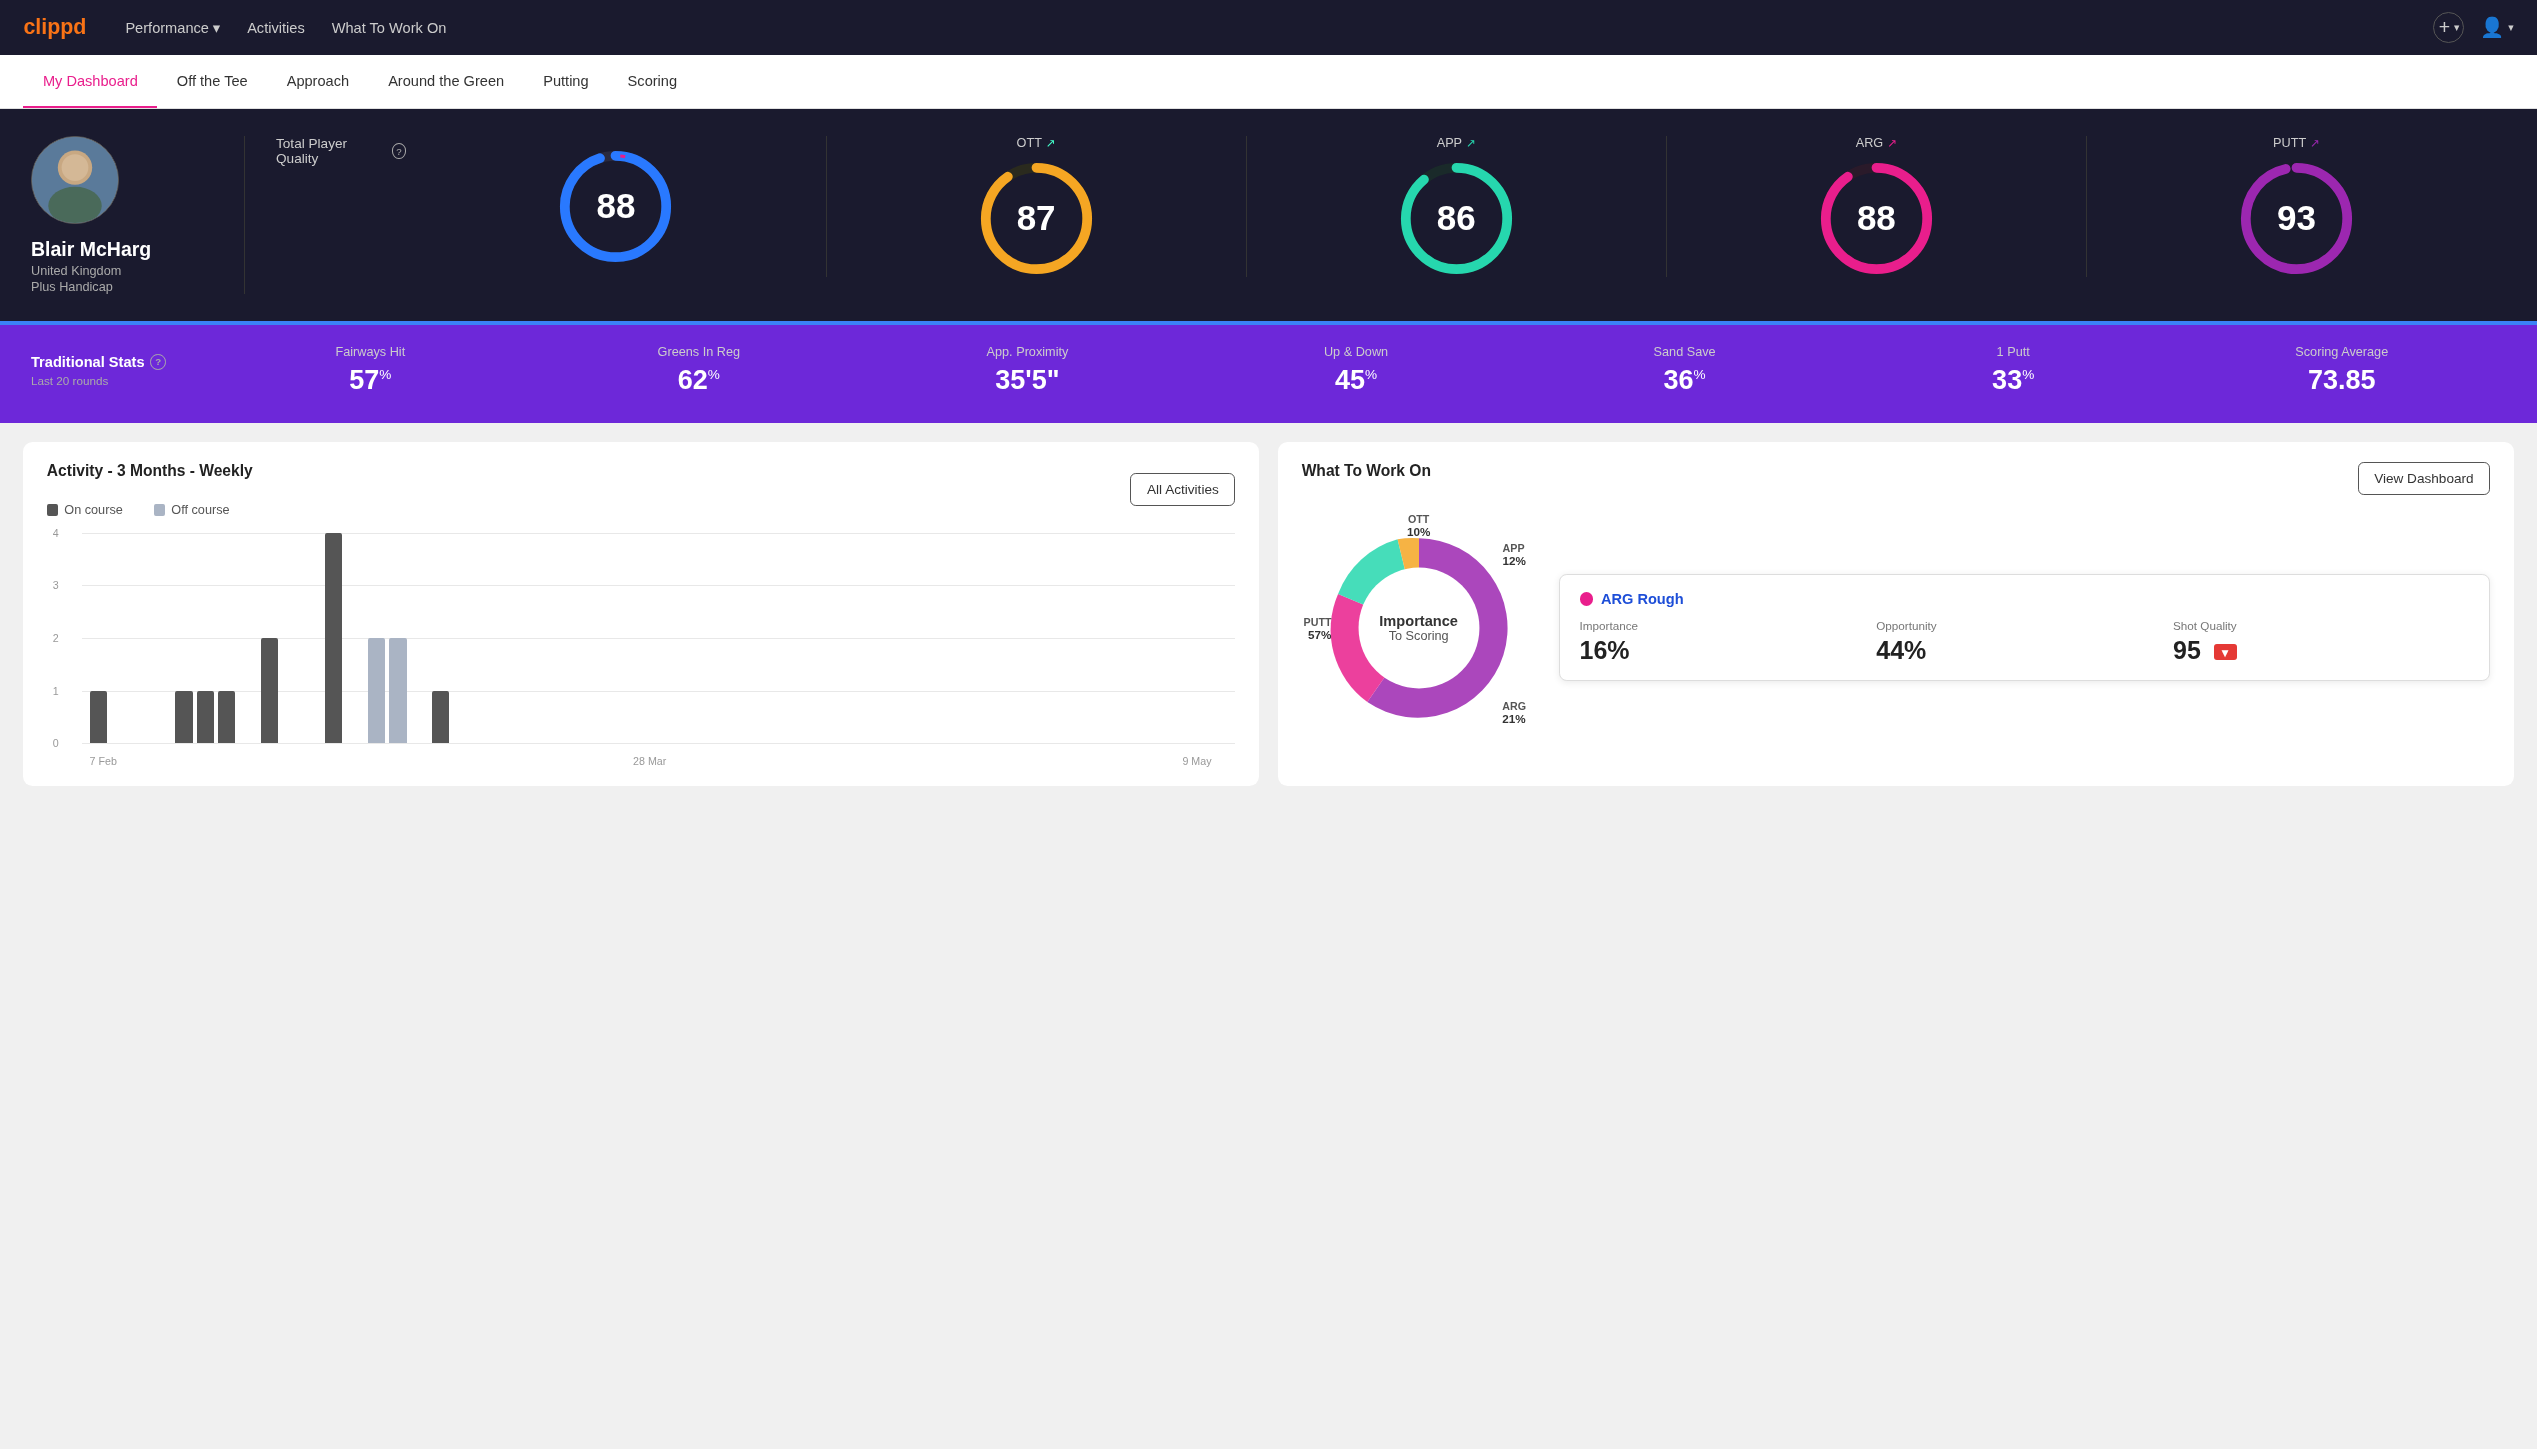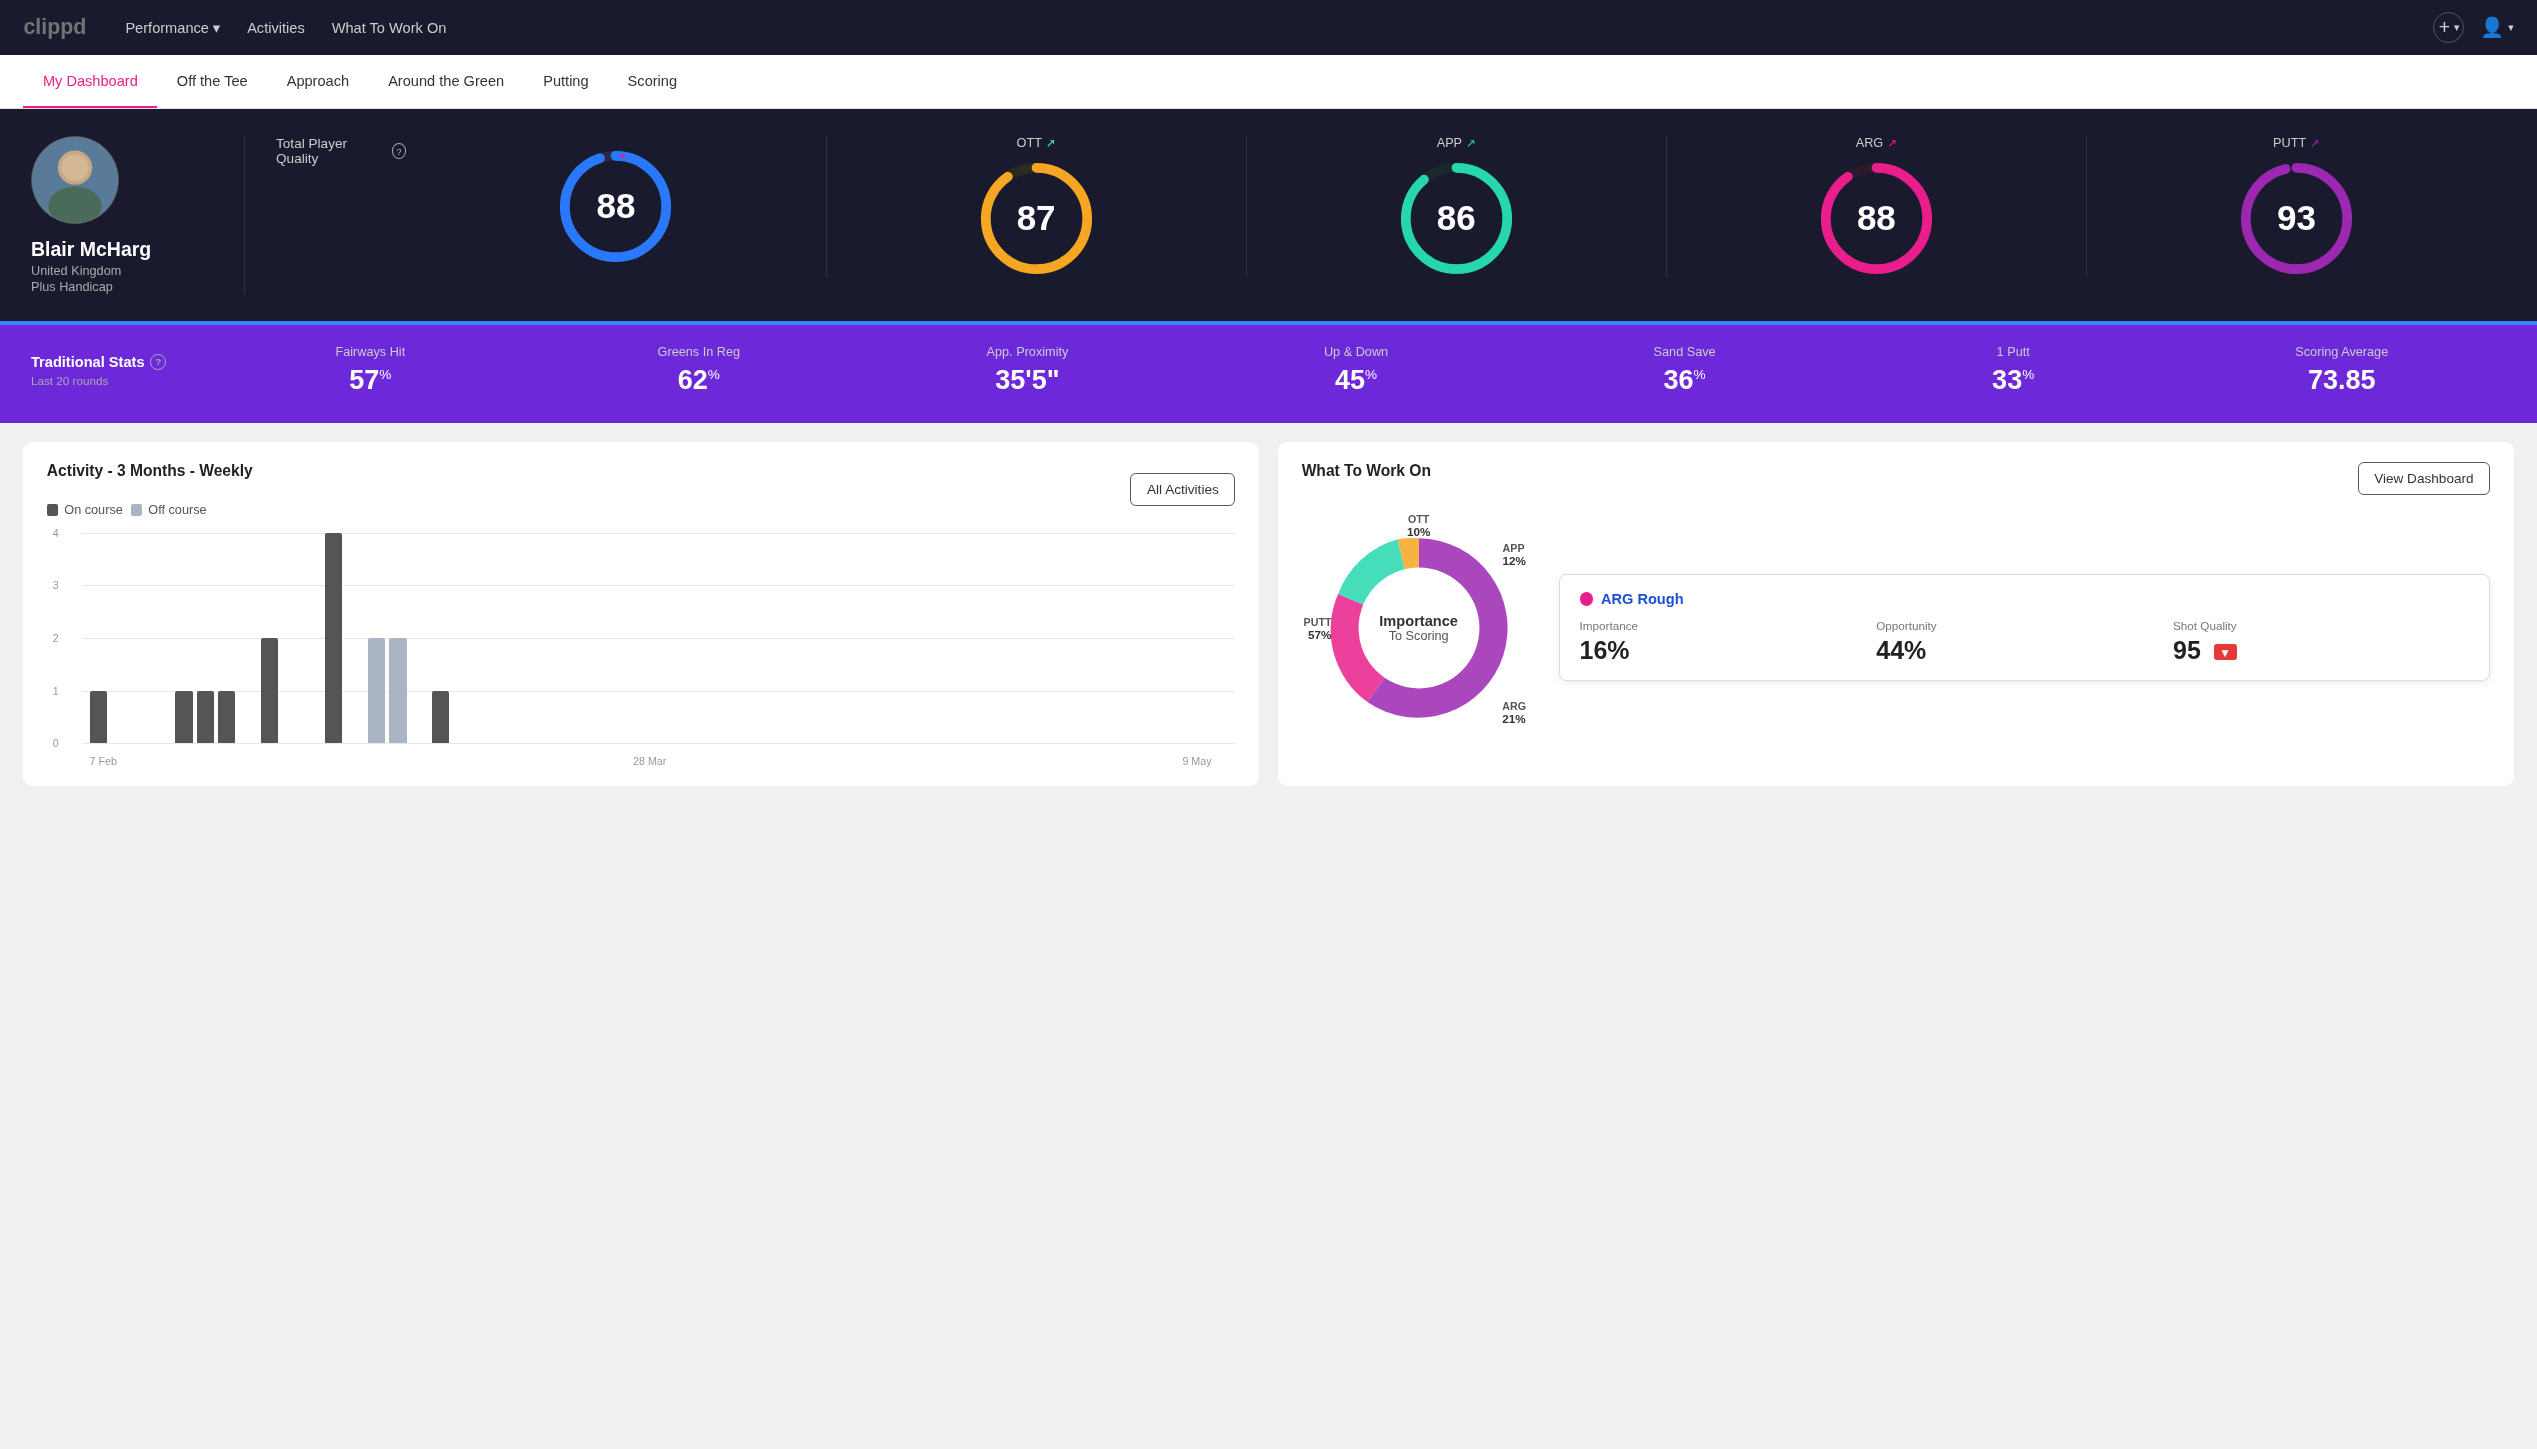--- a/index.html
+++ b/index.html
@@ -1,20 +1,20 @@
 <!DOCTYPE html>
 <html><head>
   <meta charset="utf-8">
   <style>
     * { box-sizing: border-box; margin: 0; padding: 0; }
     body { font-family: -apple-system, BlinkMacSystemFont, 'Segoe UI', sans-serif; background: #f0f0f0; color: #fff; min-width: 1168px; }
 
     
     .top-nav { background: #1a1a2e; display: flex; align-items: center; padding: 0 23.4px; height: 55px; }
-    .logo { color: #737373; font-weight: 900; font-size: 21.4px; margin-right: 39px; }
+    .logo { color: #f97316; font-weight: 900; font-size: 21.4px; margin-right: 39px; }
     .nav-links { display: flex; gap: 27px; flex: 1; }
     .nav-link { color: #ccc; font-size: 14.6px; cursor: pointer; display: flex; align-items: center; gap: 3.9px; }
     .nav-right { display: flex; align-items: center; gap: 15.6px; }
     .nav-icon-btn { color: #ccc; font-size: 19.5px; cursor: pointer; display: flex; align-items: center; gap: 3.9px; border: 1.5px solid #555; border-radius: 50%; width: 31px; height: 31px; justify-content: center; }
     .nav-avatar { color: #ccc; font-size: 19.5px; cursor: pointer; display: flex; align-items: center; gap: 3.9px; }
 
     
     .tabs-bar { background: #fff; display: flex; align-items: center; padding: 0 23.4px; border-bottom: 1px solid #e0e0e0; }
     .tab { color: #333; font-size: 14.6px; padding: 17.5px 19.5px; cursor: pointer; border-bottom: 2.9px solid transparent; white-space: nowrap; }
     .tab.active { color: #e91e8c; border-bottom: 2.9px solid #e91e8c; }
@@ -49,21 +49,21 @@
     .stat-name { font-size: 12.7px; color: #ccc; margin-bottom: 5.8px; }
     .stat-value { font-size: 27px; font-weight: 700; color: #fff; }
     .stat-value sup { font-size: 13.6px; font-weight: 400; }
 
     
     .bottom-section { background: #f0f0f0; padding: 19.5px 23.4px; display: flex; gap: 19.5px; }
 
     
     .activity-card { background: #fff; border-radius: 9.7px; flex: 1; padding: 19.5px 23.4px; min-width: 0; }
     .card-title { font-size: 15.6px; font-weight: 600; color: #222; margin-bottom: 15.6px; }
-    .chart-legend { display: flex; align-items: center; gap: 8px; }
+    .chart-legend { display: flex; align-items: center; gap: 31px; }
     .legend-item { display: flex; align-items: center; gap: 5.8px; font-size: 12.7px; color: #555; }
     .legend-dot { width: 11.7px; height: 11.7px; border-radius: 1.9px; }
     .card-header { display: flex; align-items: center; justify-content: space-between; margin-bottom: 15.6px; }
     .all-activities-btn { border: 1.5px solid #555; border-radius: 5.8px; padding: 7.8px 15.6px; font-size: 13.6px; color: #333; background: #fff; cursor: pointer; }
 
     
     .bar-chart { position: relative; height: 234px; margin-top: 7.8px; }
     .bar-chart-grid { position: absolute; top: 0; left: 35px; right: 0; bottom: 23.4px; }
     .grid-line { position: absolute; left: 0; right: 0; border-top: 1px solid #e8e8e8; }
     .grid-label { position: absolute; left: -29px; transform: translateY(-50%); font-size: 10.7px; color: #999; }

